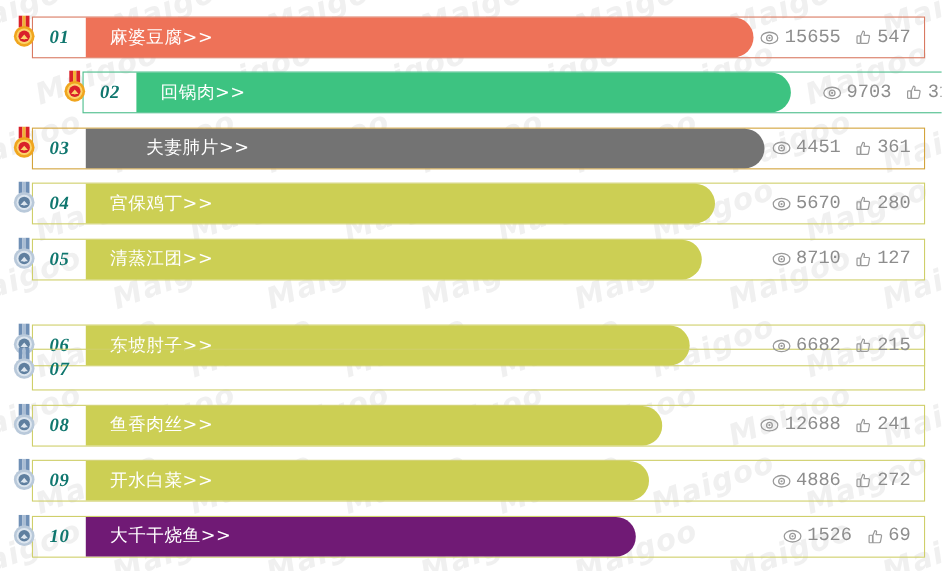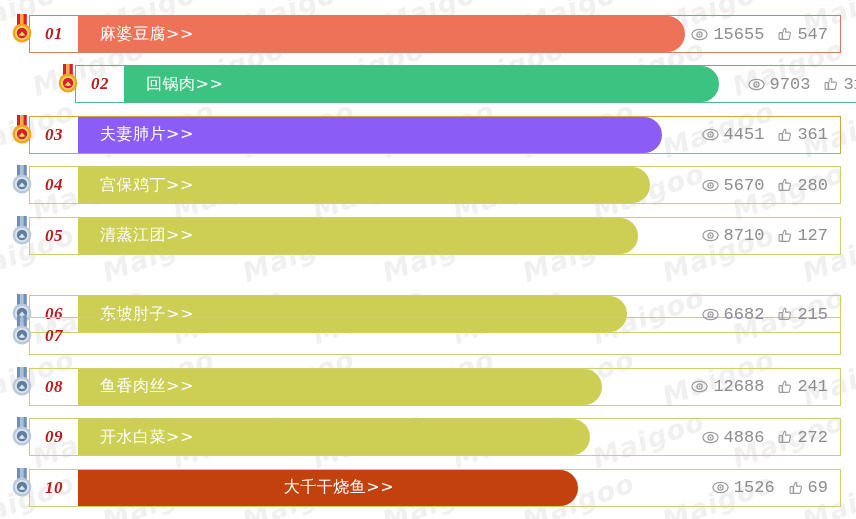--- a/index.html
+++ b/index.html
@@ -52,21 +52,21 @@
     width:48px;height:100%;
     box-sizing:border-box;
     display:flex;align-items:center;justify-content:center;
     background:transparent;
   }
   .rank-num{
     font-family:"Liberation Serif","DejaVu Serif",serif;
     font-style:italic;
     font-weight:700;
     font-size:17px;
-    color:#b91c1c;
+    color:#0f766e;
     letter-spacing:0.5px;
   }
 
   
   .bar{
     position:absolute;
     left:48px;top:0;
     height:100%;
     border-radius:0 19px 19px 0;
     display:flex;
@@ -254,21 +254,21 @@
           <rect x="15.4" y="0" width="3.4" height="11" fill="#d9202a"></rect>
           <circle cx="14" cy="19" r="9.4" fill="#f0a51e"></circle>
           <circle cx="14" cy="19" r="7" fill="#fbd36b"></circle>
           <circle cx="14" cy="19" r="5.2" fill="#d9202a"></circle>
           <path d="M10.6 21.4 L14 17.4 L17.4 21.4 Z" fill="#fbd36b"></path>
           <circle cx="14" cy="20.4" r="1.5" fill="#fbd36b"></circle>
         </svg></div>
       <div class="rank-plate">
         <span class="rank-num">03</span>
       </div>
-      <div class="bar" style="width: 584px; background: #8b5cf6;">
+      <div class="bar" style="width: 584px; background: #737373; padding-left: 33px;">
         <span class="bar-label">夫妻肺片&gt;&gt;</span>
       </div>
       <div class="stats">
         <div class="stat">
           <svg width="17" height="13" viewBox="0 0 17 13">
             <ellipse cx="8.5" cy="6.5" rx="7.6" ry="5.2" fill="none" stroke="#9a9a9a" stroke-width="1.2"></ellipse>
             <circle cx="8.5" cy="6.5" r="2.6" fill="none" stroke="#9a9a9a" stroke-width="1.2"></circle>
             <circle cx="8.5" cy="6.5" r="1" fill="#9a9a9a"></circle>
           </svg>
           <span class="stat-val">4451</span>
@@ -479,21 +479,21 @@
           <rect x="15.4" y="0" width="3.4" height="11" fill="#6f8fb5"></rect>
           <circle cx="14" cy="19" r="9.4" fill="#b9c9da"></circle>
           <circle cx="14" cy="19" r="7" fill="#dde6ef"></circle>
           <circle cx="14" cy="19" r="5.2" fill="#5f7f9f"></circle>
           <path d="M10.6 21.4 L14 17.4 L17.4 21.4 Z" fill="#dde6ef"></path>
           <circle cx="14" cy="20.4" r="1.5" fill="#dde6ef"></circle>
         </svg></div>
       <div class="rank-plate">
         <span class="rank-num">10</span>
       </div>
-      <div class="bar" style="width: 500px; background: #c2410c; justify-content: center;">
+      <div class="bar" style="width: 500px; background: #701a75;">
         <span class="bar-label">大千干烧鱼&gt;&gt;</span>
       </div>
       <div class="stats">
         <div class="stat">
           <svg width="17" height="13" viewBox="0 0 17 13">
             <ellipse cx="8.5" cy="6.5" rx="7.6" ry="5.2" fill="none" stroke="#9a9a9a" stroke-width="1.2"></ellipse>
             <circle cx="8.5" cy="6.5" r="2.6" fill="none" stroke="#9a9a9a" stroke-width="1.2"></circle>
             <circle cx="8.5" cy="6.5" r="1" fill="#9a9a9a"></circle>
           </svg>
           <span class="stat-val">1526</span>

